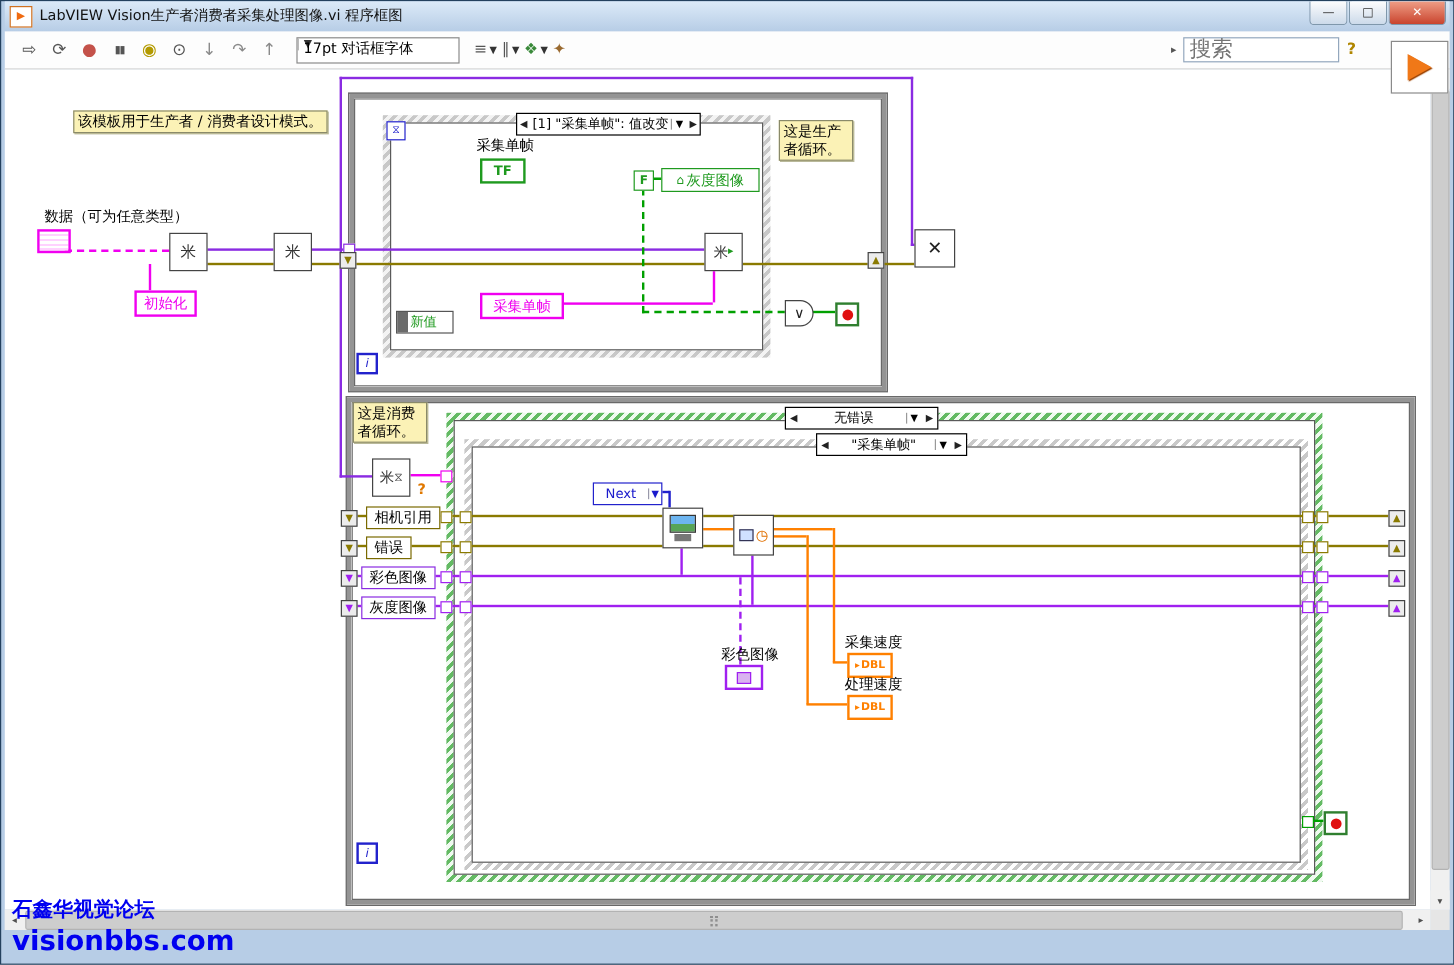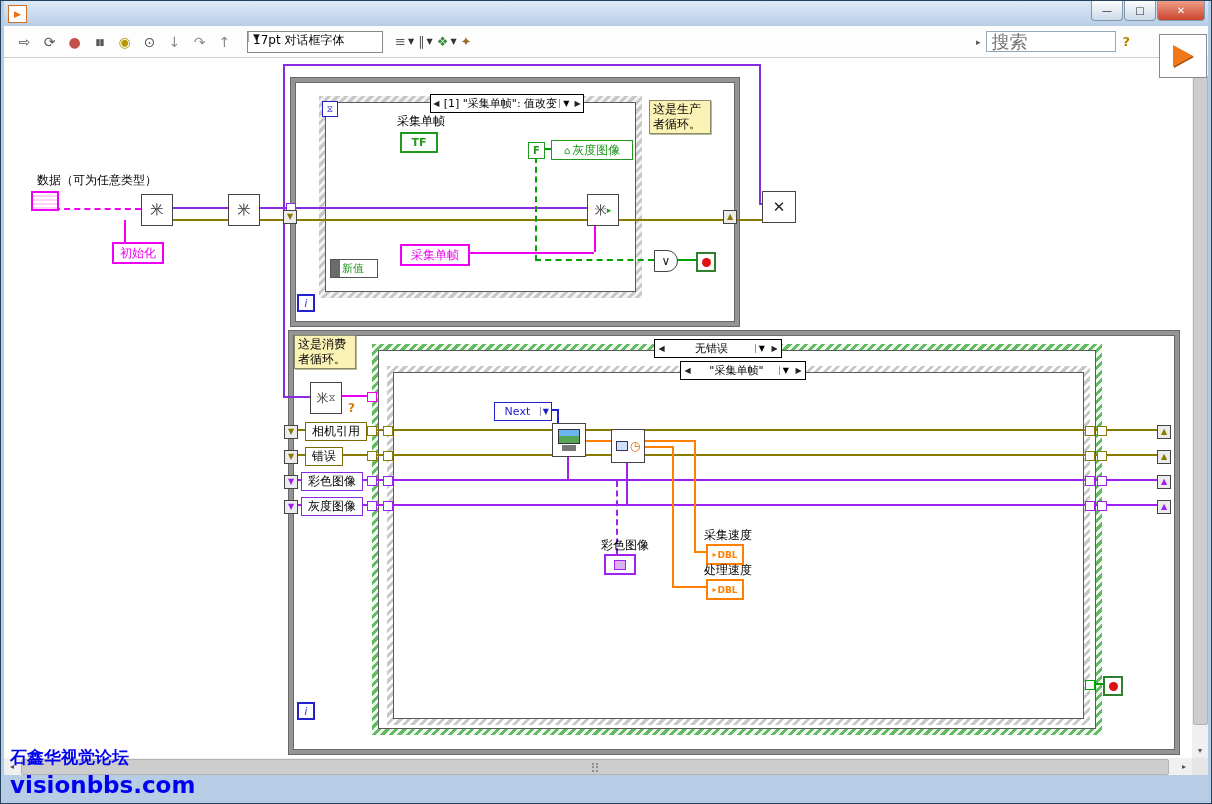--- a/index.html
+++ b/index.html
@@ -67,20 +67,21 @@
 </style>
 </head>
 <body>
 
 <div class="window">
 
   <div class="titlebar">
     <span class="appicon">
         <span>▶</span>
       </span>
+    <span class="title">LabVIEW Vision生产者消费者采集处理图像.vi 程序框图</span>
     <span class="winbtns">
       <span class="wb">
           <span>—</span>
         </span>
       <span class="wb">
           <span>□</span>
         </span>
       <span class="wb close">
           <span>✕</span>
         </span>
@@ -227,20 +228,21 @@
       <div class="sr" style="left:719px;top:152px;color:#8a7a00"><span>▲</span></div>
       <div class="sr" style="left:280px;top:367px;color:#8a7a00"><span>▼</span></div>
       <div class="sr" style="left:280px;top:392px;color:#8a7a00"><span>▼</span></div>
       <div class="sr" style="left:280px;top:417px;color:#a020f0"><span>▼</span></div>
       <div class="sr" style="left:280px;top:442px;color:#a020f0"><span>▼</span></div>
       <div class="sr" style="left:1153px;top:367px;color:#8a7a00"><span>▲</span></div>
       <div class="sr" style="left:1153px;top:392px;color:#8a7a00"><span>▲</span></div>
       <div class="sr" style="left:1153px;top:417px;color:#a020f0"><span>▲</span></div>
       <div class="sr" style="left:1153px;top:442px;color:#a020f0"><span>▲</span></div>
 
+      <div class="fl" style="left:57px;top:34px">该模板用于生产者 / 消费者设计模式。</div>
       <div class="txt" style="left:33px;top:114px">数据（可为任意类型）</div>
       <div class="fl" style="left:645px;top:42px;width:54px">这是生产者循环。</div>
       <div class="fl" style="left:290px;top:277px;width:54px">这是消费者循环。</div>
 
       <div class="tm" style="left:27px;top:133px;width:24px;height:16px;border:2px solid #f000f0;background:repeating-linear-gradient(0deg,#ffd2ff 0 2px,#fff 2px 4px)"></div>
       <div class="nb" style="left:137px;top:136px;width:30px;height:30px">
           <span style="font-size:13px;color:#333">米</span>
         </div>
       <div class="nb" style="left:224px;top:136px;width:30px;height:30px">
           <span style="font-size:13px;color:#333">米</span>

